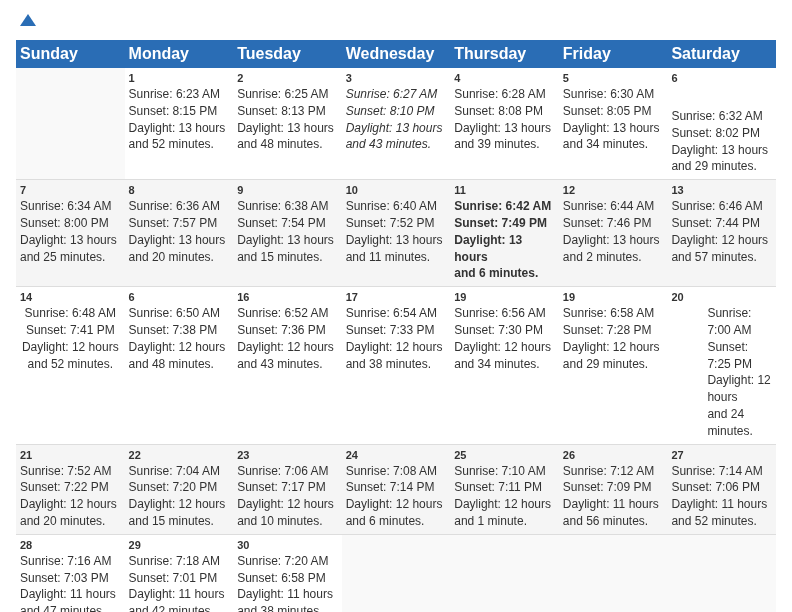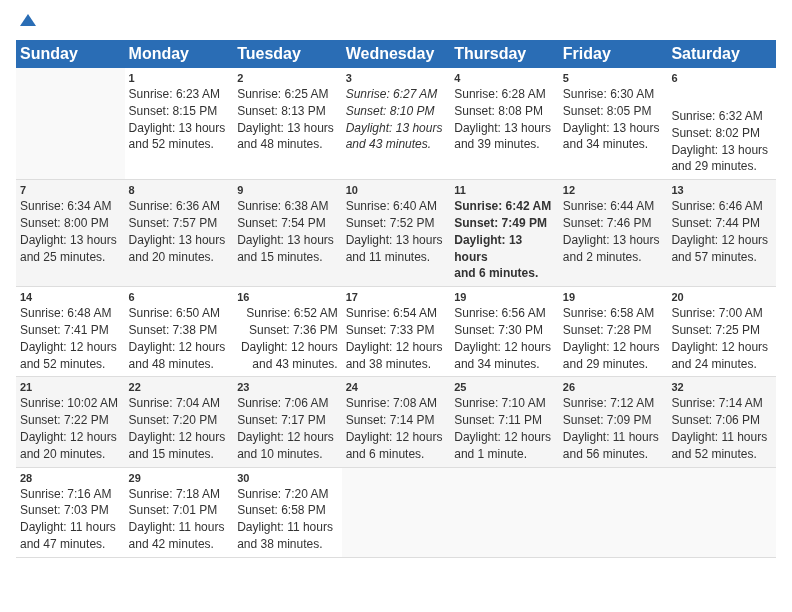--- a/index.html
+++ b/index.html
@@ -220,35 +220,35 @@
             <span class="day-num">13</span>
             <div class="day-info" style="white-space: pre-line;">Sunrise: 6:46 AM
 Sunset: 7:44 PM
 Daylight: 12 hours
 and 57 minutes.</div>
           </td>
         </tr>
         <tr>
           <td>
             <span class="day-num">14</span>
-            <div class="day-info" style="white-space: pre-line;">Sunrise: 6:48 AM
+            <div class="day-info" style="white-space: pre-line; text-align: center;">Sunrise: 6:48 AM
 Sunset: 7:41 PM
 Daylight: 12 hours
 and 52 minutes.</div>
           </td>
           <td>
             <span class="day-num">6</span>
             <div class="day-info" style="white-space: pre-line;">Sunrise: 6:50 AM
 Sunset: 7:38 PM
 Daylight: 12 hours
 and 48 minutes.</div>
           </td>
           <td>
             <span class="day-num">16</span>
-            <div class="day-info" style="white-space: pre-line; text-align: right;">Sunrise: 6:52 AM
+            <div class="day-info" style="white-space: pre-line;">Sunrise: 6:52 AM
 Sunset: 7:36 PM
 Daylight: 12 hours
 and 43 minutes.</div>
           </td>
           <td>
             <span class="day-num">17</span>
             <div class="day-info" style="white-space: pre-line;">Sunrise: 6:54 AM
 Sunset: 7:33 PM
 Daylight: 12 hours
 and 38 minutes.</div>
@@ -262,30 +262,30 @@
           </td>
           <td>
             <span class="day-num">19</span>
             <div class="day-info" style="white-space: pre-line;">Sunrise: 6:58 AM
 Sunset: 7:28 PM
 Daylight: 12 hours
 and 29 minutes.</div>
           </td>
           <td>
             <span class="day-num">20</span>
-            <div class="day-info" style="white-space: pre-line;">Sunrise: 7:00 AM
+            <div class="day-info" style="white-space: pre-line; margin-left: 36px;">Sunrise: 7:00 AM
 Sunset: 7:25 PM
 Daylight: 12 hours
 and 24 minutes.</div>
           </td>
         </tr>
         <tr>
           <td>
             <span class="day-num">21</span>
-            <div class="day-info" style="white-space: pre-line;">Sunrise: 10:02 AM
+            <div class="day-info" style="white-space: pre-line;">Sunrise: 7:52 AM
 Sunset: 7:22 PM
 Daylight: 12 hours
 and 20 minutes.</div>
           </td>
           <td>
             <span class="day-num">22</span>
             <div class="day-info" style="white-space: pre-line;">Sunrise: 7:04 AM
 Sunset: 7:20 PM
 Daylight: 12 hours
 and 15 minutes.</div>
@@ -312,21 +312,21 @@
 and 1 minute.</div>
           </td>
           <td>
             <span class="day-num">26</span>
             <div class="day-info" style="white-space: pre-line;">Sunrise: 7:12 AM
 Sunset: 7:09 PM
 Daylight: 11 hours
 and 56 minutes.</div>
           </td>
           <td>
-            <span class="day-num">32</span>
+            <span class="day-num">27</span>
             <div class="day-info" style="white-space: pre-line;">Sunrise: 7:14 AM
 Sunset: 7:06 PM
 Daylight: 11 hours
 and 52 minutes.</div>
           </td>
         </tr>
         <tr>
           <td>
             <span class="day-num">28</span>
             <div class="day-info" style="white-space: pre-line;">Sunrise: 7:16 AM

